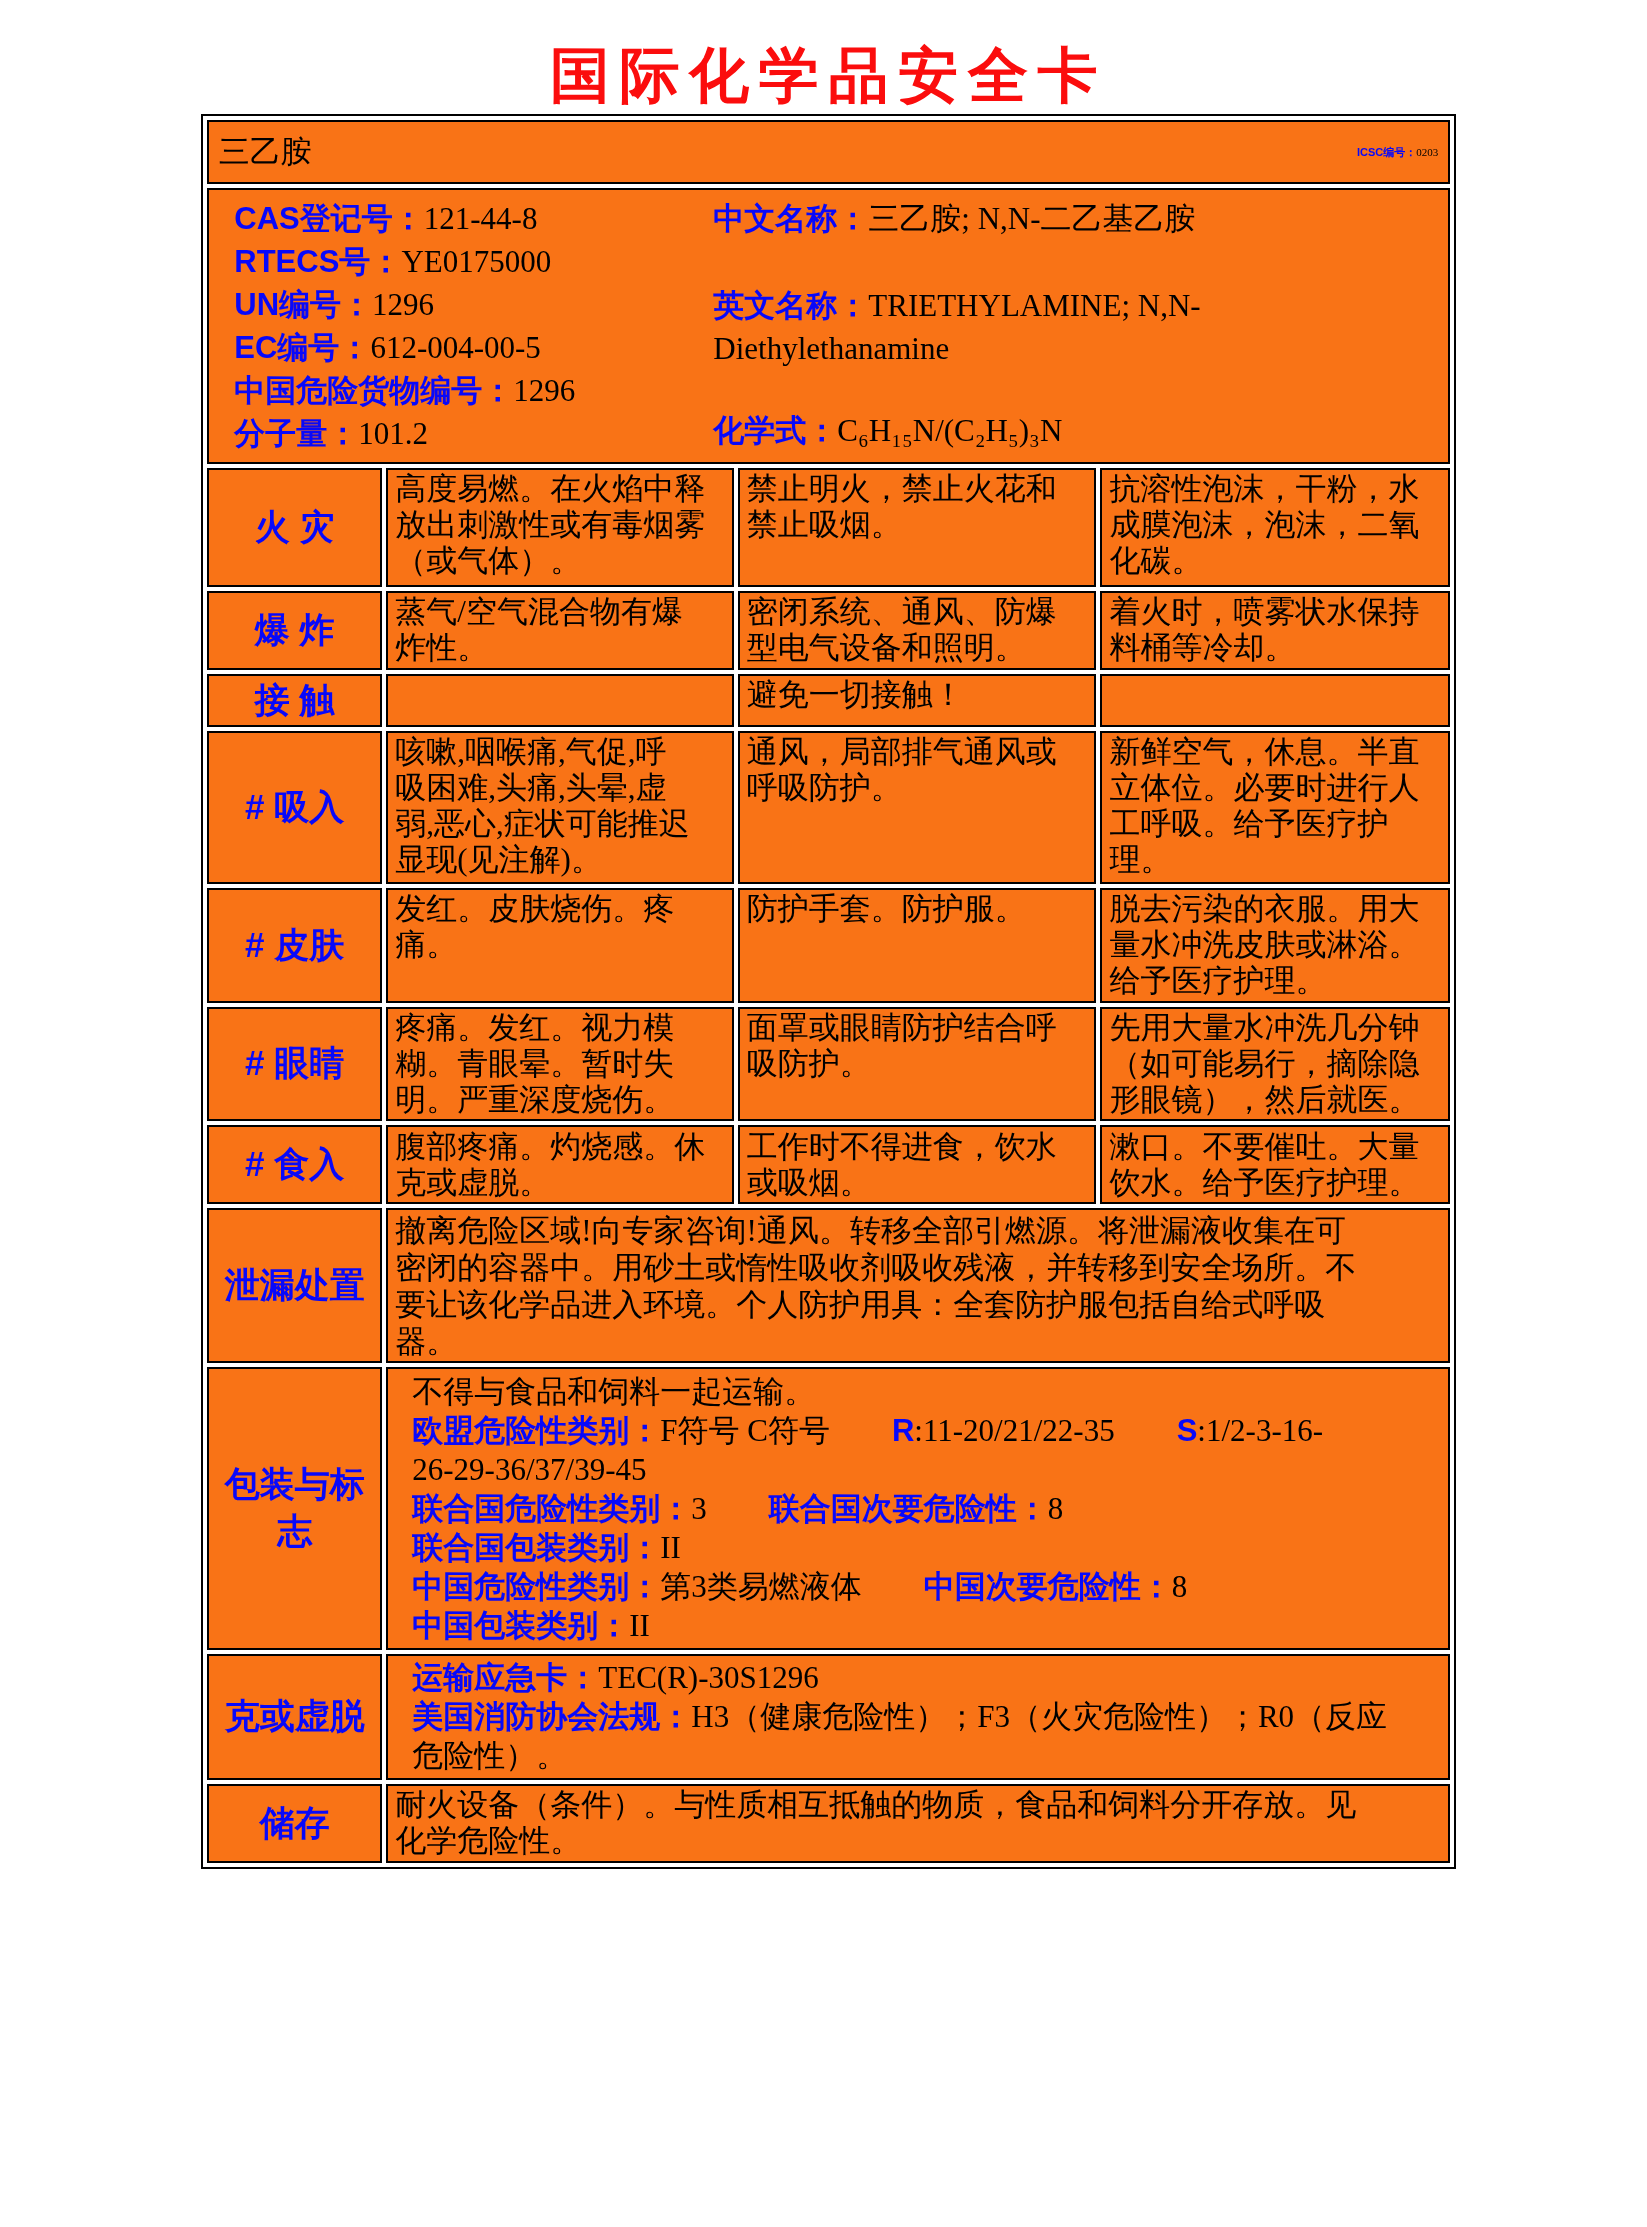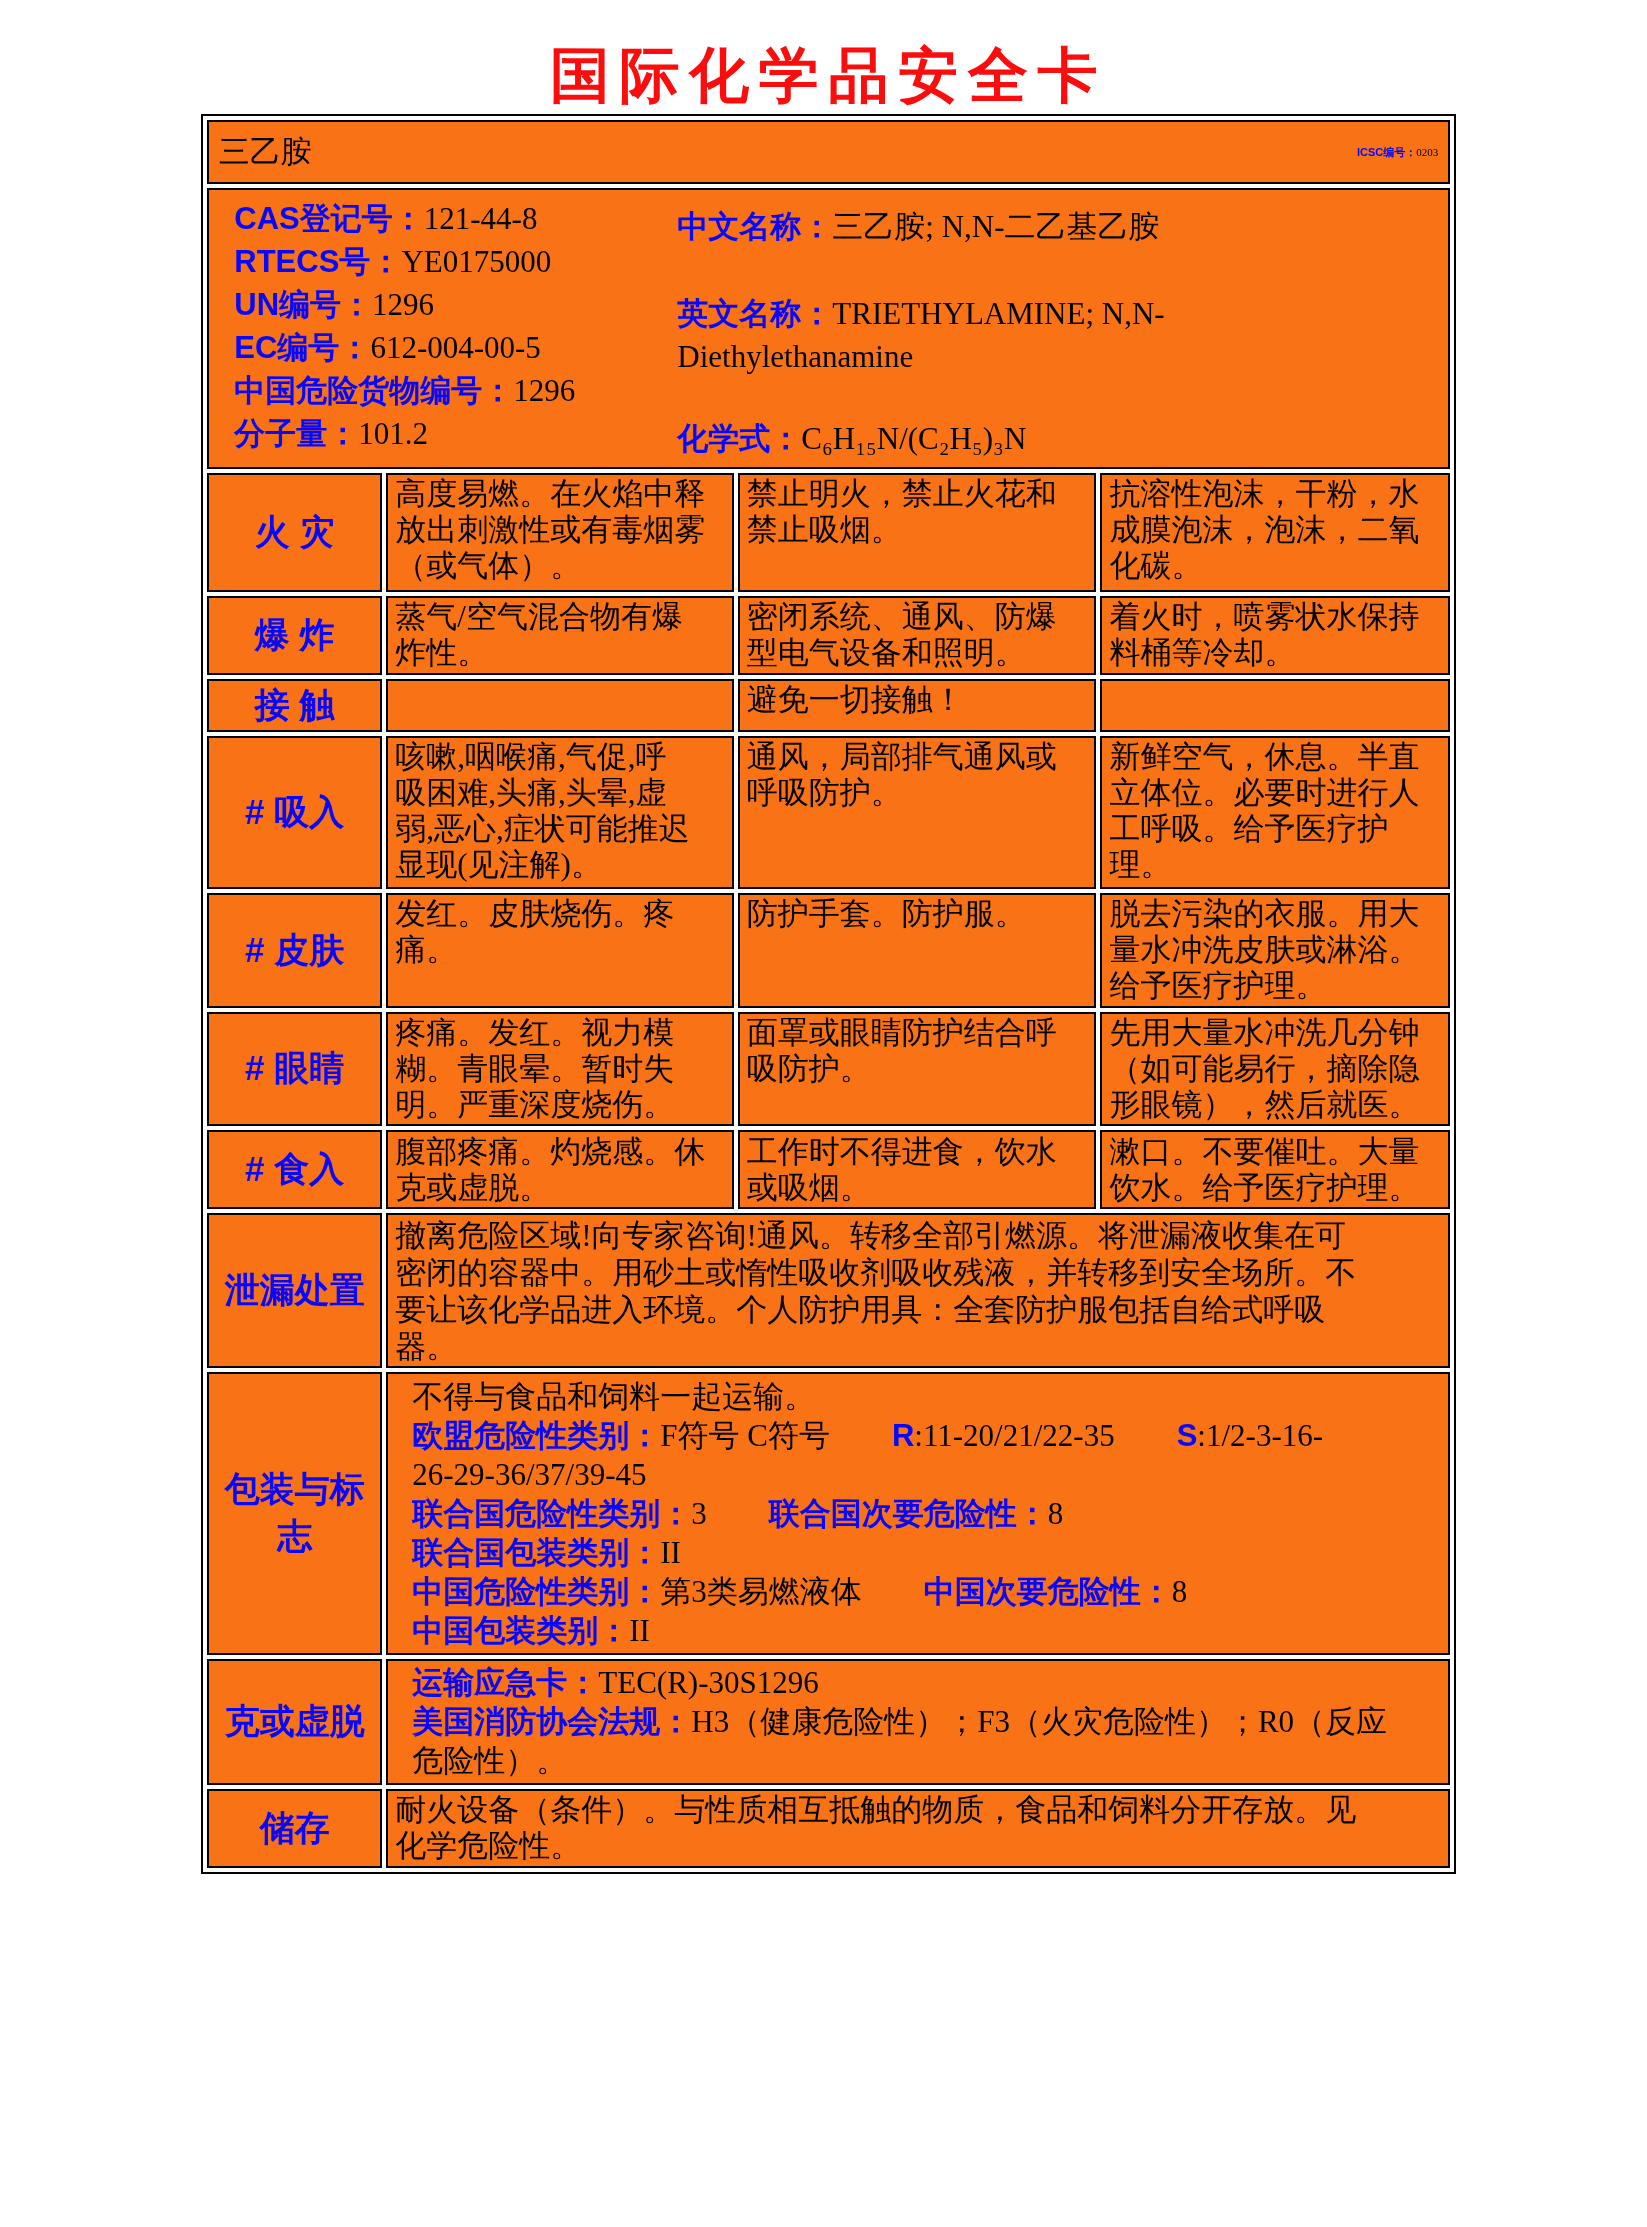--- a/index.html
+++ b/index.html
@@ -27,23 +27,23 @@
 
   .namecell{vertical-align:middle;padding:0 9.7px;}
   .namewrap{display:flex;justify-content:space-between;align-items:center;}
   .chemname{font-size:31px;color:#000;}
 
   .b{color:#0808fa;font-weight:bold;font-family:"Liberation Sans","DejaVu Sans",sans-serif;white-space:pre-wrap;}
   .k{color:#000;font-family:"Liberation Serif","DejaVu Serif",serif;white-space:pre-wrap;}
   .rl{white-space:pre-wrap;padding-left:17px;}
 
   .idcell{padding:7px 8.3px;}
-  .idflex{display:flex;}
+  .idflex{display:flex;gap:36px;}
   .idleft{width:443px;flex:none;font-size:31px;line-height:43px;}
-  .idright{flex:1;font-size:31px;line-height:43px;margin-top:8px;}
+  .idright{flex:1;font-size:31px;line-height:43px;}
   .stanza2{margin-top:44px;}
   .stanza3{margin-top:39px;}
 
   .hcell{
     vertical-align:middle;text-align:center;
     font-size:31px;line-height:39px;font-weight:bold;color:#0808fa;
     font-family:"Liberation Sans","DejaVu Sans",sans-serif;white-space:pre-wrap;
   }
   .lblcell{
     vertical-align:middle;text-align:center;

